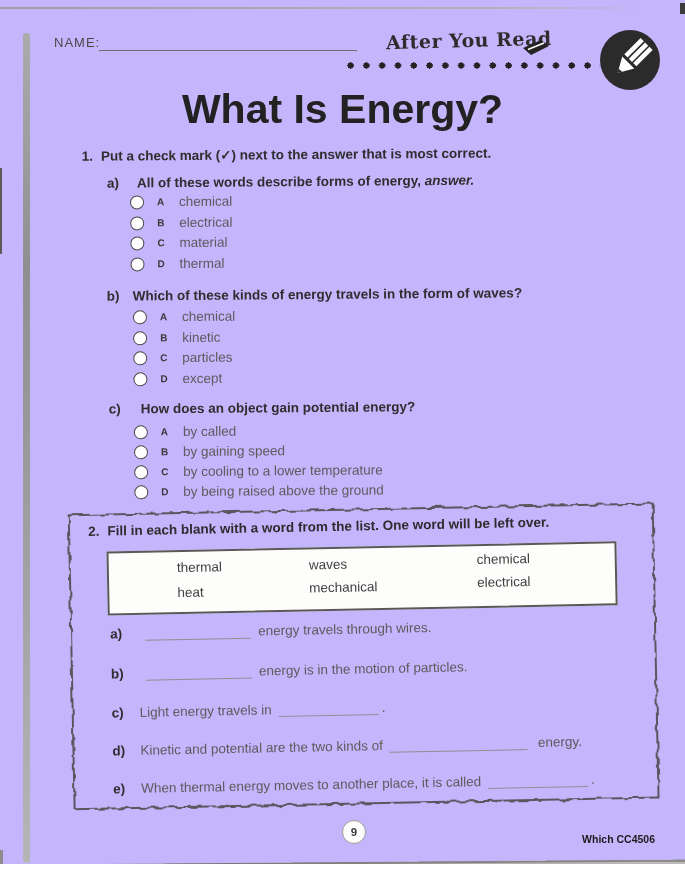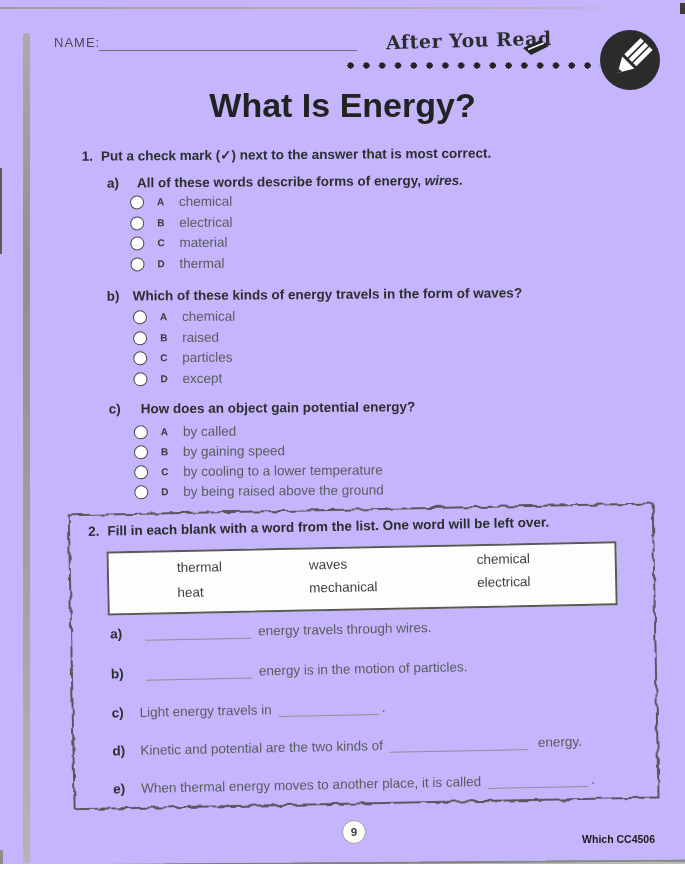--- a/index.html
+++ b/index.html
@@ -26,21 +26,21 @@
     border-bottom:1.5px solid #6f6f6f; }
   .tagline { position:absolute; left:386px; top:29px; font-family:"DejaVu Serif", serif;
     font-weight:bold; font-size:19px; color:#2d2d2d; transform:rotate(-1.5deg); letter-spacing:.5px; }
   .book-icon { position:absolute; left:521px; top:38px; }
   .dots-row { position:absolute; left:346px; top:61px; width:254px; height:9px;
     background-image:radial-gradient(circle 3.2px at 4.5px 4.5px,#232323 95%,rgba(0,0,0,0));
     background-size:15.8px 9px; background-repeat:repeat-x; }
   .pencil-badge { position:absolute; left:598px; top:28px; }
 
   .page-title { position:absolute; left:0; top:86px; width:685px; text-align:center;
-    font-size:34px; font-weight:bold; color:#222; }
+    font-size:41px; font-weight:bold; color:#222; }
 
   
   .q1-wrap { position:absolute; left:60px; top:140px; width:610px; height:370px;
     transform:rotate(-0.45deg); transform-origin:0 50%; }
   .q1-prompt { position:absolute; left:23px; top:8px; font-size:13.5px; font-weight:bold; color:#2e2e2e; }
   .q-num { margin-right:8px; }
   .subq-label { position:absolute; font-size:13.5px; font-weight:bold; color:#2e2e2e; }
   .subq-prompt { position:absolute; font-size:13.5px; font-weight:bold; color:#2e2e2e; }
   .subq-prompt .it { font-style:italic; }
   .opt-row { position:absolute; height:17px; width:430px; }
@@ -110,21 +110,21 @@
 
   <div class="page-title">What Is Energy?</div>
 
   <div class="q1-wrap">
     <div class="q1-prompt">
       <span class="q-num">1.</span><span>Put a check mark (✓) next to the answer that is most correct.</span>
     </div>
 
     <div class="subq-label" style="left:48px; top:36px;">a)</div>
     <div class="subq-prompt" style="left:78px; top:36px;">
-      <span>All of these words describe forms of energy, </span><span class="it">wires.</span>
+      <span>All of these words describe forms of energy, </span><span class="it">answer.</span>
     </div>
     <div class="opt-row" style="left:71px; top:55px;">
       <span class="opt-circle"></span>
       <span class="opt-letter">A</span>
       <span class="opt-text">chemical</span>
     </div>
     <div class="opt-row" style="left:71px; top:75.5px;">
       <span class="opt-circle"></span>
       <span class="opt-letter">B</span>
       <span class="opt-text">electrical</span>
@@ -145,21 +145,21 @@
       <span>Which of these kinds of energy travels in the form of waves?</span>
     </div>
     <div class="opt-row" style="left:73px; top:170px;">
       <span class="opt-circle"></span>
       <span class="opt-letter">A</span>
       <span class="opt-text">chemical</span>
     </div>
     <div class="opt-row" style="left:73px; top:190.5px;">
       <span class="opt-circle"></span>
       <span class="opt-letter">B</span>
-      <span class="opt-text">raised</span>
+      <span class="opt-text">kinetic</span>
     </div>
     <div class="opt-row" style="left:73px; top:211px;">
       <span class="opt-circle"></span>
       <span class="opt-letter">C</span>
       <span class="opt-text">particles</span>
     </div>
     <div class="opt-row" style="left:73px; top:231.5px;">
       <span class="opt-circle"></span>
       <span class="opt-letter">D</span>
       <span class="opt-text">except</span>

